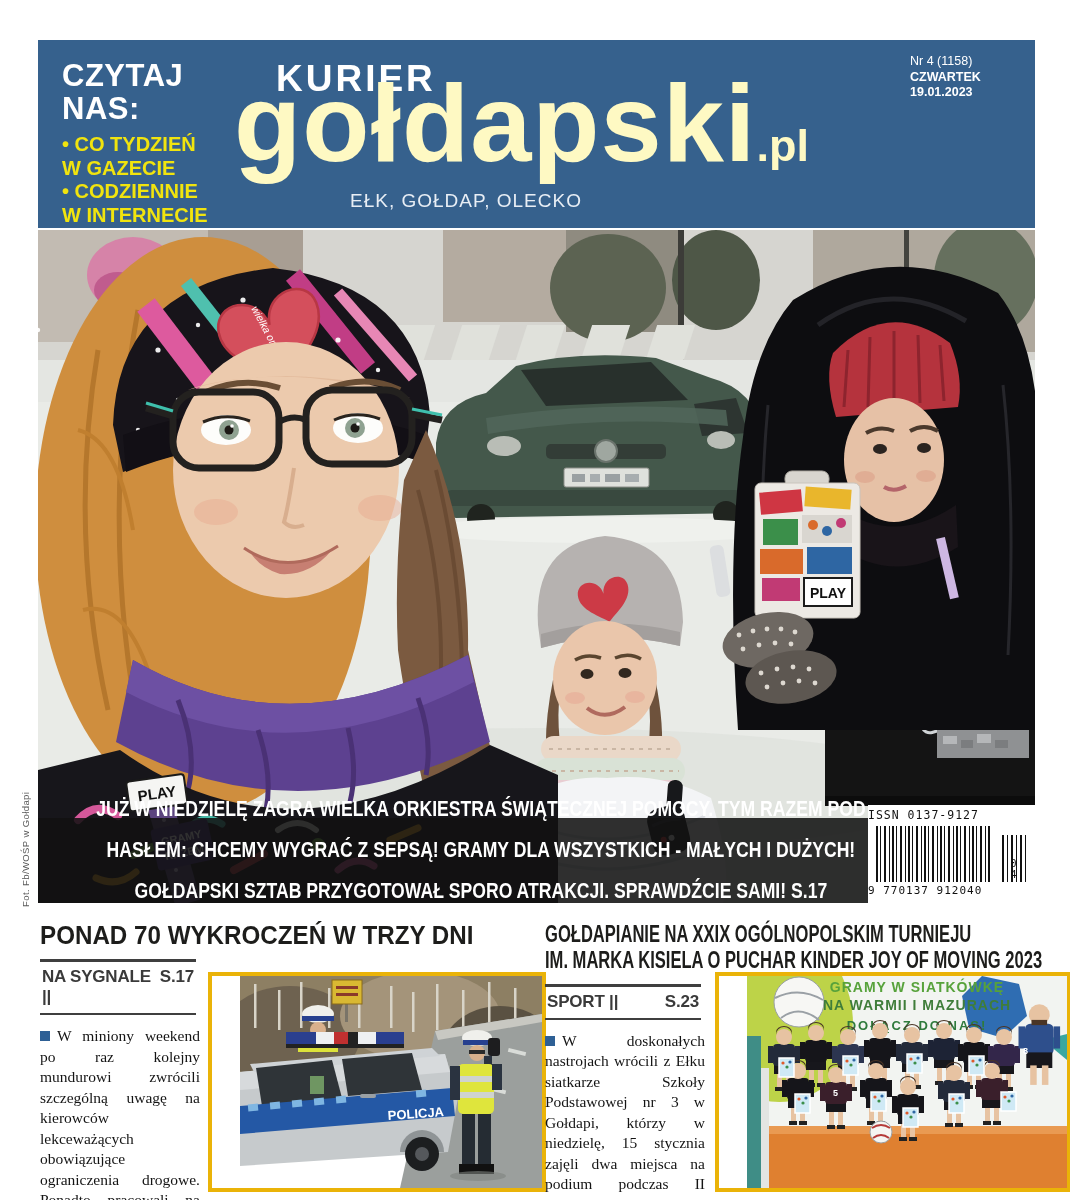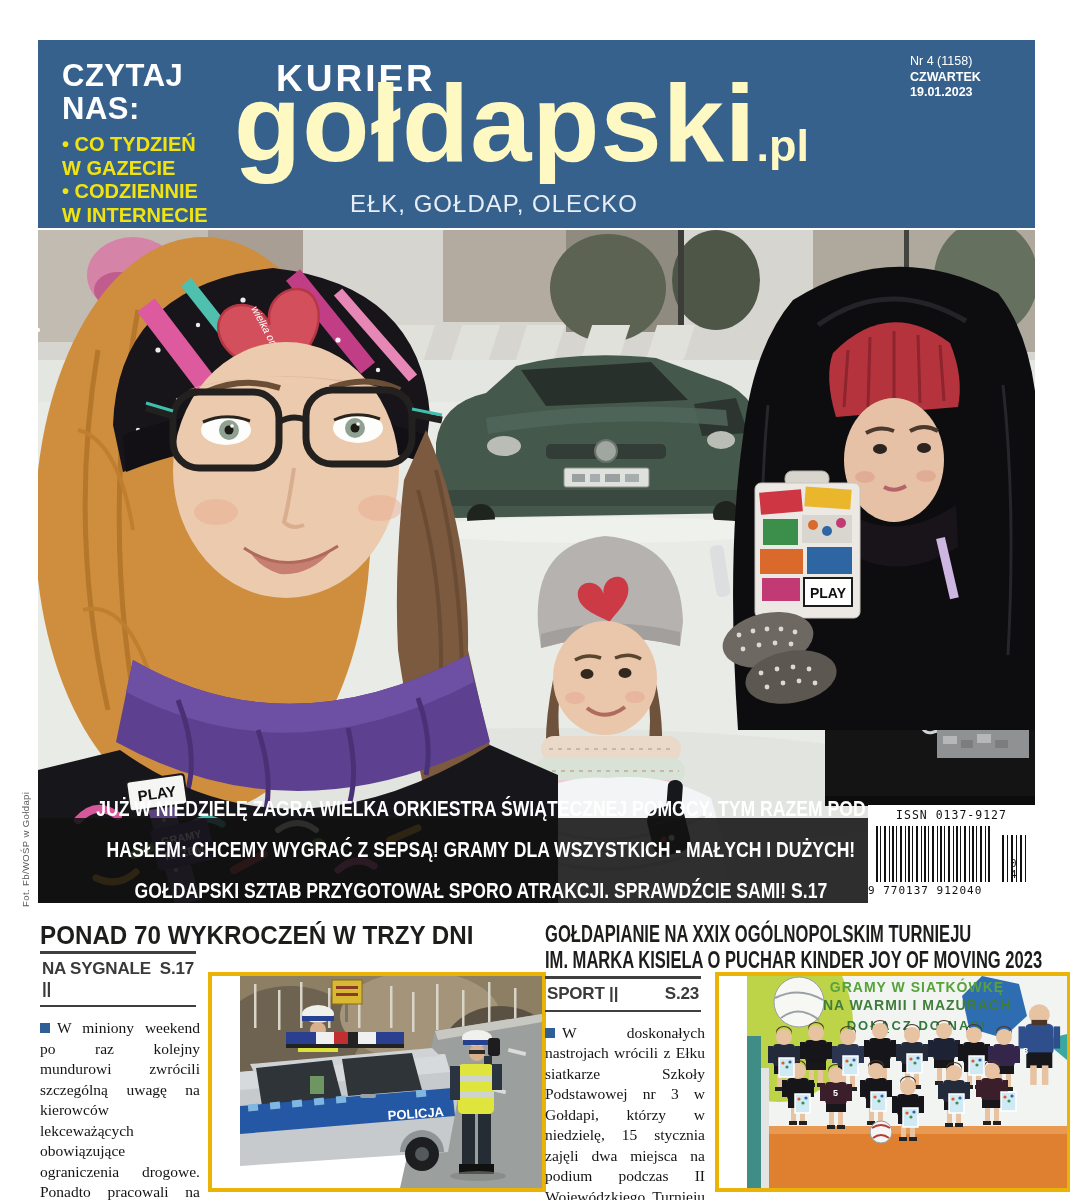--- a/index.html
+++ b/index.html
@@ -7,58 +7,58 @@
         font-family:"Liberation Sans",sans-serif;}
   
   #masthead{position:absolute;left:38px;top:40px;width:997px;height:188px;background:#36618d;}
   #promo{position:absolute;left:24px;top:20px;color:#fff;font-weight:bold;line-height:1.05;}
   #promo .t{font-size:31px;letter-spacing:0.5px;}
   #promo .b{color:#f1e40e;font-size:20px;line-height:1.18;font-weight:bold;}
   #kurier{position:absolute;left:238px;top:18px;color:#fff;font-weight:bold;font-size:37px;letter-spacing:3px;}
   #biglogo{position:absolute;left:196px;top:28px;color:#fef9c3;font-weight:bold;font-size:110px;
            letter-spacing:1px;line-height:1;white-space:nowrap;}
   #biglogo .pl{font-size:45px;font-weight:bold;letter-spacing:0;}
-  #region{position:absolute;left:312px;top:150px;color:#e8eef5;font-size:24px;letter-spacing:1px;}
+  #region{position:absolute;left:312px;top:150px;color:#e8eef5;font-size:19px;letter-spacing:1px;}
   #smallprint{position:absolute;left:565px;top:16px;width:175px;text-align:right;color:#fff;
               font-size:10px;font-weight:bold;line-height:1.4;letter-spacing:0.3px;}
   #issue{position:absolute;left:872px;top:14px;color:#fff;font-size:12.5px;line-height:1.25;}
   #issue .bd{font-weight:bold;}
   
   #cover{position:absolute;left:38px;top:230px;width:997px;height:673px;overflow:hidden;background:#e9ebe7;}
   #cover svg{position:absolute;left:0;top:0;}
   #headline{position:absolute;left:110px;top:20px;width:900px;text-align:center;z-index:5;}
   #headline .hl{display:block;white-space:nowrap;font-weight:bold;font-size:86px;line-height:0.92;
         color:#e3201b;letter-spacing:0px;transform:scaleX(.78);transform-origin:center;
         text-shadow:4px 0 0 #fff,-4px 0 0 #fff,0 4px 0 #fff,0 -4px 0 #fff,
                     3px 3px 0 #fff,-3px -3px 0 #fff,3px -3px 0 #fff,-3px 3px 0 #fff,
                     5px 2px 0 #fff,-5px 2px 0 #fff,5px -2px 0 #fff,-5px -2px 0 #fff;}
   #caption{position:absolute;left:0;top:588px;width:886px;height:85px;z-index:6;
            background:rgba(17,17,17,0.87);display:flex;flex-direction:column;justify-content:flex-end;
            align-items:center;gap:16px;}
   #caption .cl{white-space:nowrap;color:#fff;font-weight:bold;font-size:22px;line-height:25px;
            transform:scaleX(.8);transform-origin:center;}
   #barcode{position:absolute;left:830px;top:575px;width:167px;height:98px;background:#fff;z-index:7;
            font-family:"DejaVu Sans Mono",monospace;color:#111;}
-  #barcode .issn{position:absolute;left:0;top:3px;width:100%;text-align:center;font-size:11.5px;letter-spacing:1px;}
+  #barcode .issn{position:absolute;left:0;top:3px;width:100%;font-size:11.5px;letter-spacing:1px;}
   #barcode .bars{position:absolute;left:8px;top:21px;width:116px;height:56px;
      background:repeating-linear-gradient(90deg,#111 0 2px,#fff 2px 4px,#111 4px 5px,#fff 5px 8px,#111 8px 10px,#fff 10px 13px,#111 13px 14px,#fff 14px 16px);}
   #barcode .addon{position:absolute;left:134px;top:30px;width:26px;height:47px;
      background:repeating-linear-gradient(90deg,#111 0 2px,#fff 2px 5px,#111 5px 6px,#fff 6px 9px);}
   #barcode .digits{position:absolute;left:0;top:79px;width:130px;font-size:11px;letter-spacing:1px;}
   #barcode .addlbl{position:absolute;left:134px;top:17px;width:26px;text-align:center;font-size:10px;letter-spacing:3px;margin-top:36px;}
   #credit{position:absolute;left:20px;top:775px;height:132px;writing-mode:vertical-rl;
           transform:rotate(180deg);font-size:9.5px;color:#5a5a5a;letter-spacing:0.4px;}
   
   .article{position:absolute;top:922px;height:278px;color:#1d1d1b;}
   #art-left{left:40px;width:470px;}
   #art-right{left:545px;width:492px;}
   .ahead{font-weight:bold;color:#1d1d1b;white-space:nowrap;transform-origin:left center;}
   #art-left .ahead{font-size:26px;transform:scaleX(.93);line-height:1.05;}
   #art-right .ahead{font-size:23px;transform:scaleX(.72);line-height:1.12;}
-  .rubric{width:152px;margin-top:2px;border-top:3px solid #3f3f3f;border-bottom:2px solid #3f3f3f;
+  .rubric{width:152px;margin-top:10px;border-top:3px solid #3f3f3f;border-bottom:2px solid #3f3f3f;
           padding:5px 2px 6px 2px;display:flex;justify-content:space-between;
           font-size:17px;font-weight:bold;color:#3a3a3a;letter-spacing:-0.2px;}
   .body{width:160px;margin-top:11px;font-family:"Liberation Serif",serif;font-size:15.5px;
         line-height:20.5px;text-align:justify;color:#141414;}
   .bullet{display:inline-block;width:10px;height:10px;background:#2e6095;margin-right:7px;}
   .aphoto{position:absolute;top:50px;height:212px;overflow:hidden;border:4px solid #eab308;padding-left:28px;}
   #art-left .aphoto{left:168px;width:302px;}
   #art-right .aphoto{left:170px;width:320px;}
   svg text{font-family:"Liberation Sans",sans-serif;}
 </style>

